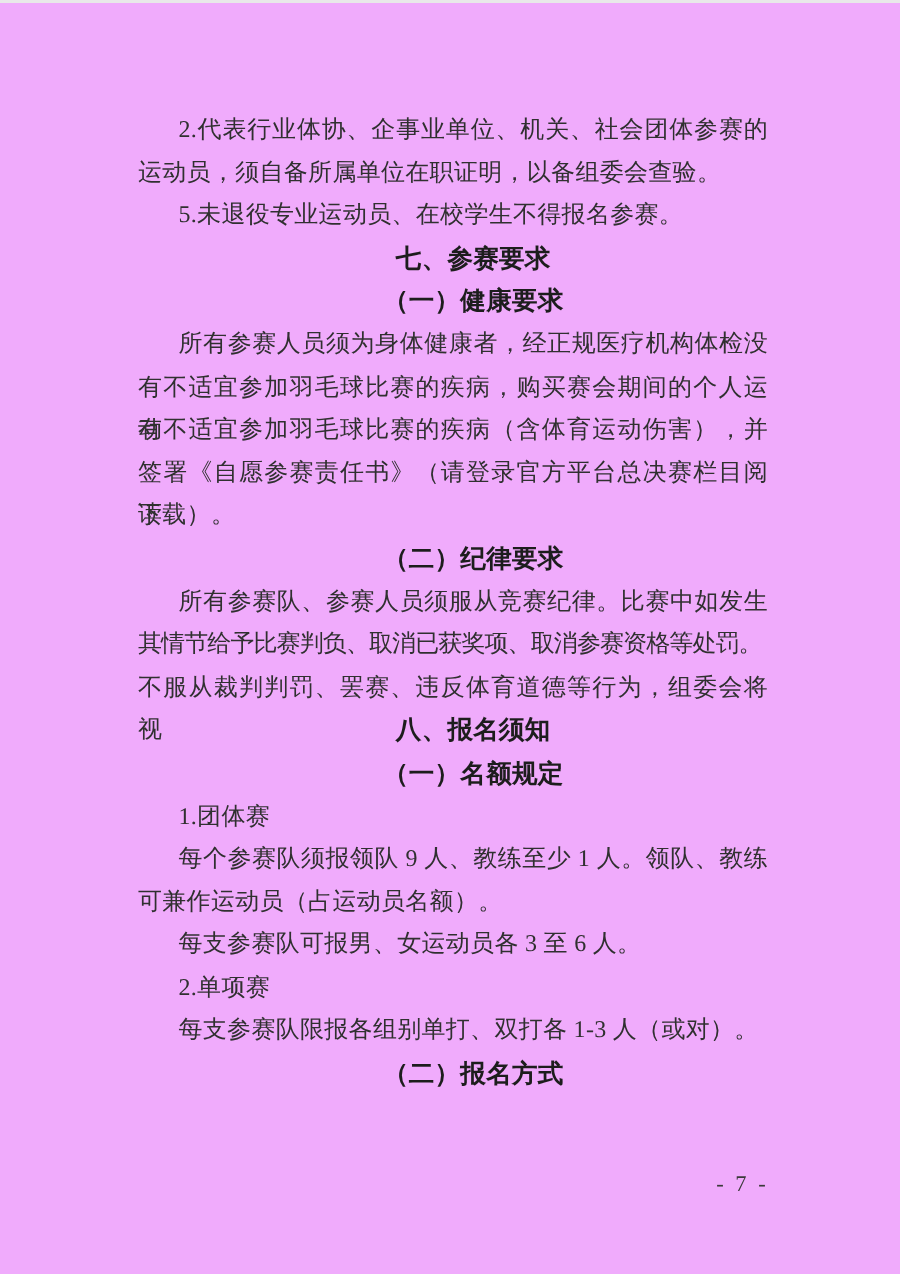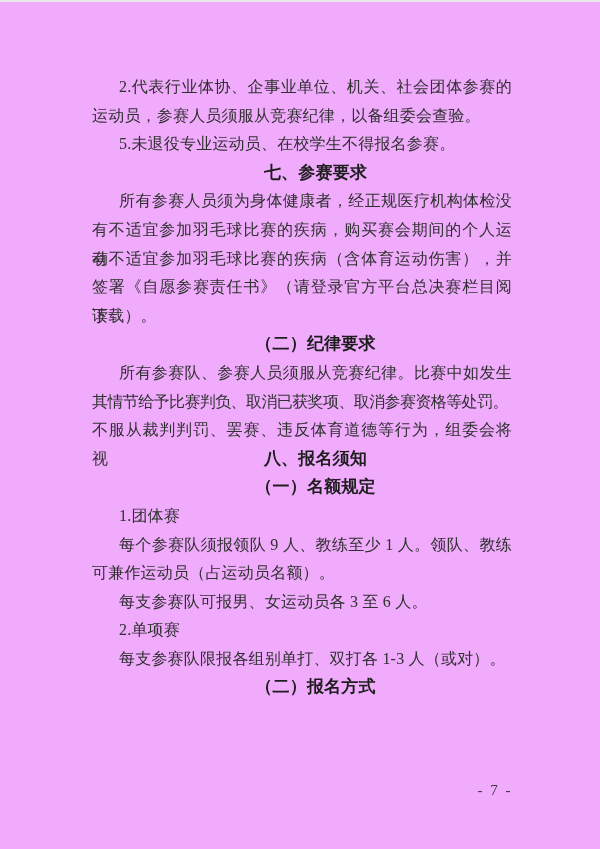--- a/index.html
+++ b/index.html
@@ -62,27 +62,30 @@
   }
 </style>
 </head>
 <body>
 
 <div class="page">
   <div class="page-top-edge"></div>
   <div class="content">
       <div class="paragraph">
         <div class="line indent fill">2.代表行业体协、企事业单位、机关、社会团体参赛的</div>
-        <div class="line">运动员，参赛人员须服从竞赛纪律，以备组委会查验。</div>
+        <div class="line">运动员，须自备所属单位在职证明，以备组委会查验。</div>
       </div>
       <div class="paragraph">
         <div class="line indent">5.未退役专业运动员、在校学生不得报名参赛。</div>
       </div>
       <div class="paragraph">
         <div class="line heading indent">七、参赛要求</div>
+      </div>
+      <div class="paragraph">
+        <div class="line heading indent">（一）健康要求</div>
       </div>
       <div class="paragraph">
         <div class="line indent fill">所有参赛人员须为身体健康者，经正规医疗机构体检没</div>
         <div class="line fill">有不适宜参加羽毛球比赛的疾病，购买赛会期间的个人运动</div>
         <div class="line fill">有不适宜参加羽毛球比赛的疾病（含体育运动伤害），并</div>
         <div class="line fill">签署《自愿参赛责任书》（请登录官方平台总决赛栏目阅读</div>
         <div class="line">下载）。</div>
       </div>
       <div class="paragraph">
         <div class="line heading indent">（二）纪律要求</div>

